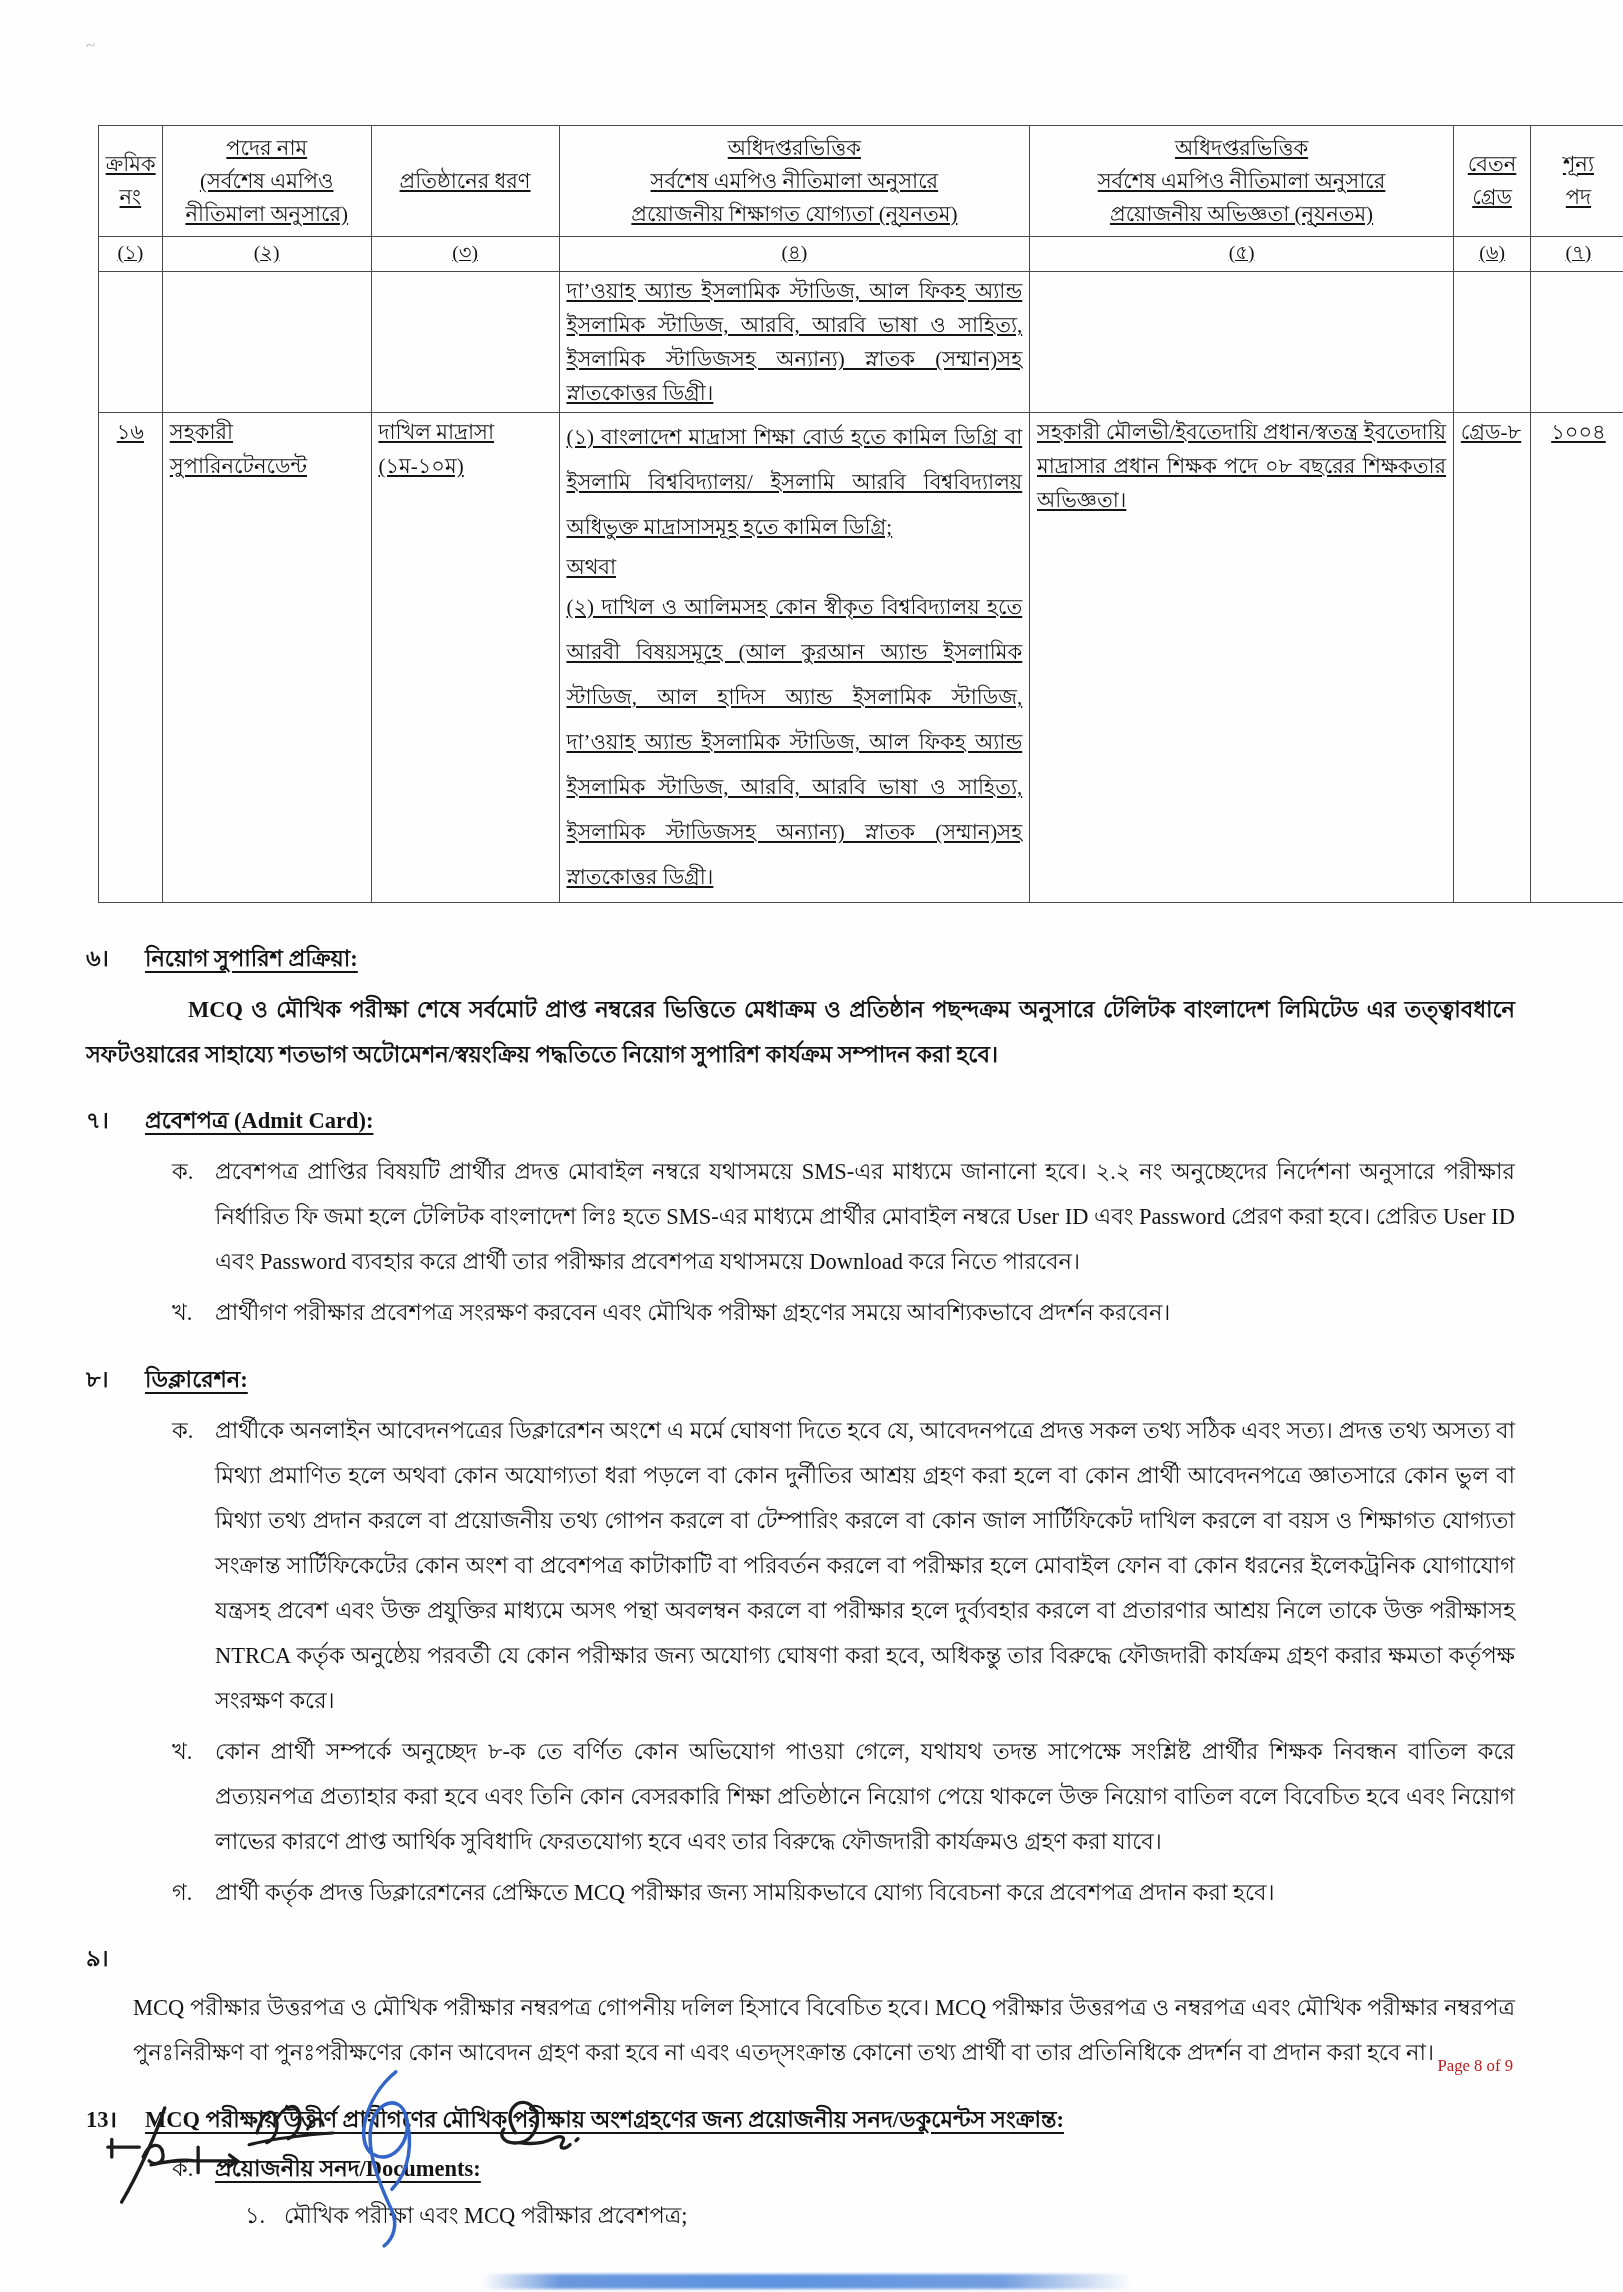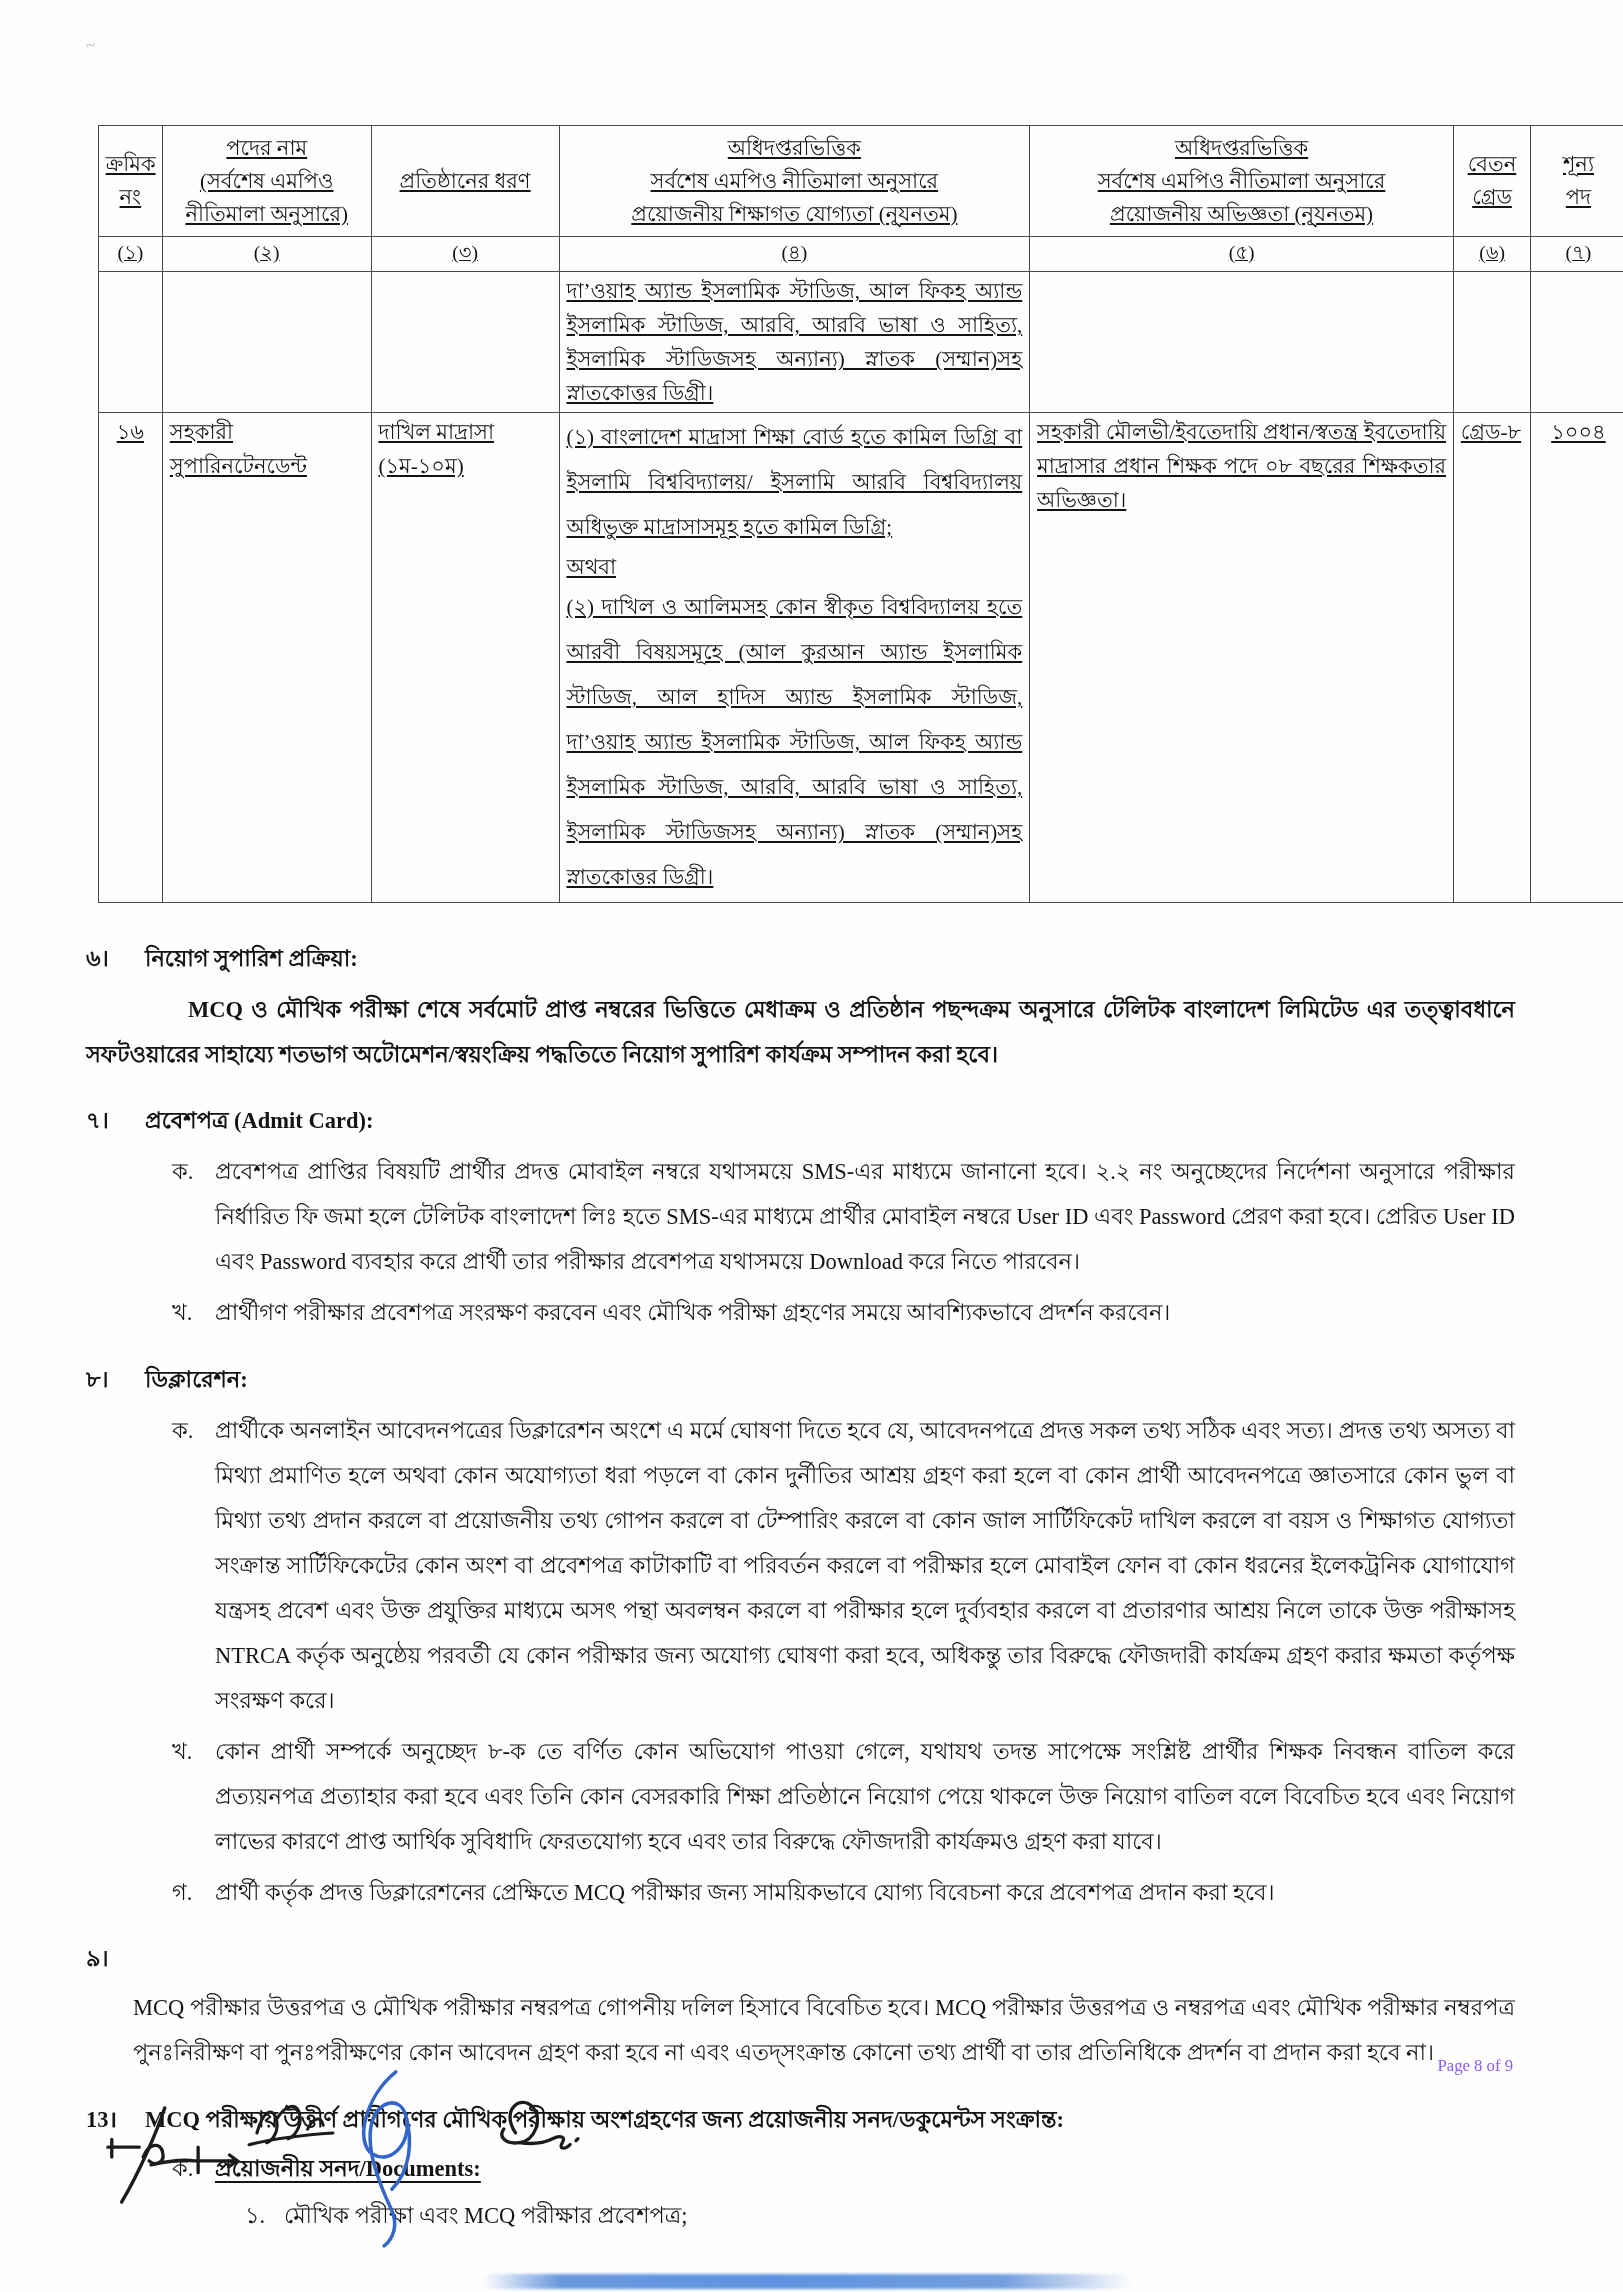--- a/index.html
+++ b/index.html
@@ -41,36 +41,36 @@
   td.just{text-align:justify;text-justify:inter-word;}
   td.ctr{text-align:center;}
   .edu-par{text-align:justify;line-height:45px;}
   .edu-or{text-align:left;line-height:35px;}
 
   
   .sections{margin-top:33px;font-size:22.5px;line-height:45px;}
   .sec{margin-top:21.6px;}
   .sec-title-row{display:flex;align-items:baseline;}
   .sec-num{width:59px;flex:none;font-weight:bold;}
-  .sec-title{font-weight:bold;text-underline-offset:4.9px;text-decoration-thickness:2px;}
+  .sec-title{font-weight:bold;text-decoration:underline;text-underline-offset:4.9px;text-decoration-thickness:2px;}
   .par-indent{margin:5.9px 0 0 0;text-indent:102px;text-align:justify;font-weight:bold;}
   .par-flush{margin:3.9px 0 0 47px;text-align:justify;}
   .item{display:flex;margin:5.9px 0 0 86px;}
   .item-label{width:43px;flex:none;}
   .item-text{flex:1;text-align:justify;}
   .sub-head{margin:3.9px 0 0 86px;display:flex;}
   .sub-head .item-label{width:43px;flex:none;}
   .sub-head-title{font-weight:bold;text-decoration:underline;text-underline-offset:4.9px;}
   .doclist-item{display:flex;margin:2px 0 0 159px;}
   .doclist-num{width:39px;flex:none;}
 
   
   .page-footer{
     position:absolute;right:110px;top:2056px;
-    font-size:16.7px;color:#8b5cf6;
+    font-size:16.7px;color:#b91c1c;
   }
   .sig{position:absolute;}
   .sig svg{display:block;}
   .bottom-bar{
     position:absolute;left:482px;top:2274px;width:651px;height:14.7px;
     border-radius:7.8px;
     background:linear-gradient(90deg, rgba(80,134,216,0) 0%, rgba(80,134,216,.85) 12%, #5d93e0 45%, rgba(80,134,216,.8) 80%, rgba(80,134,216,0) 100%);
     filter:blur(1.5px);
   }
 </style>

